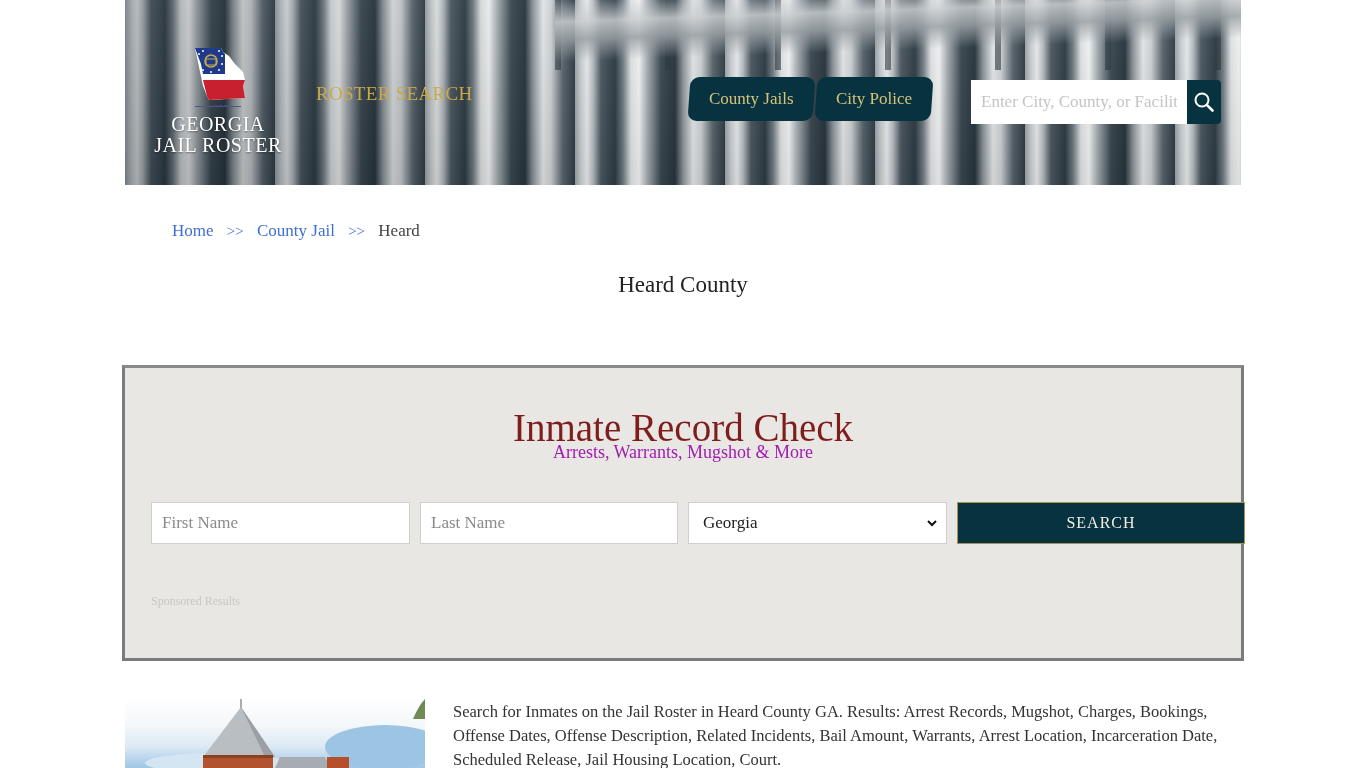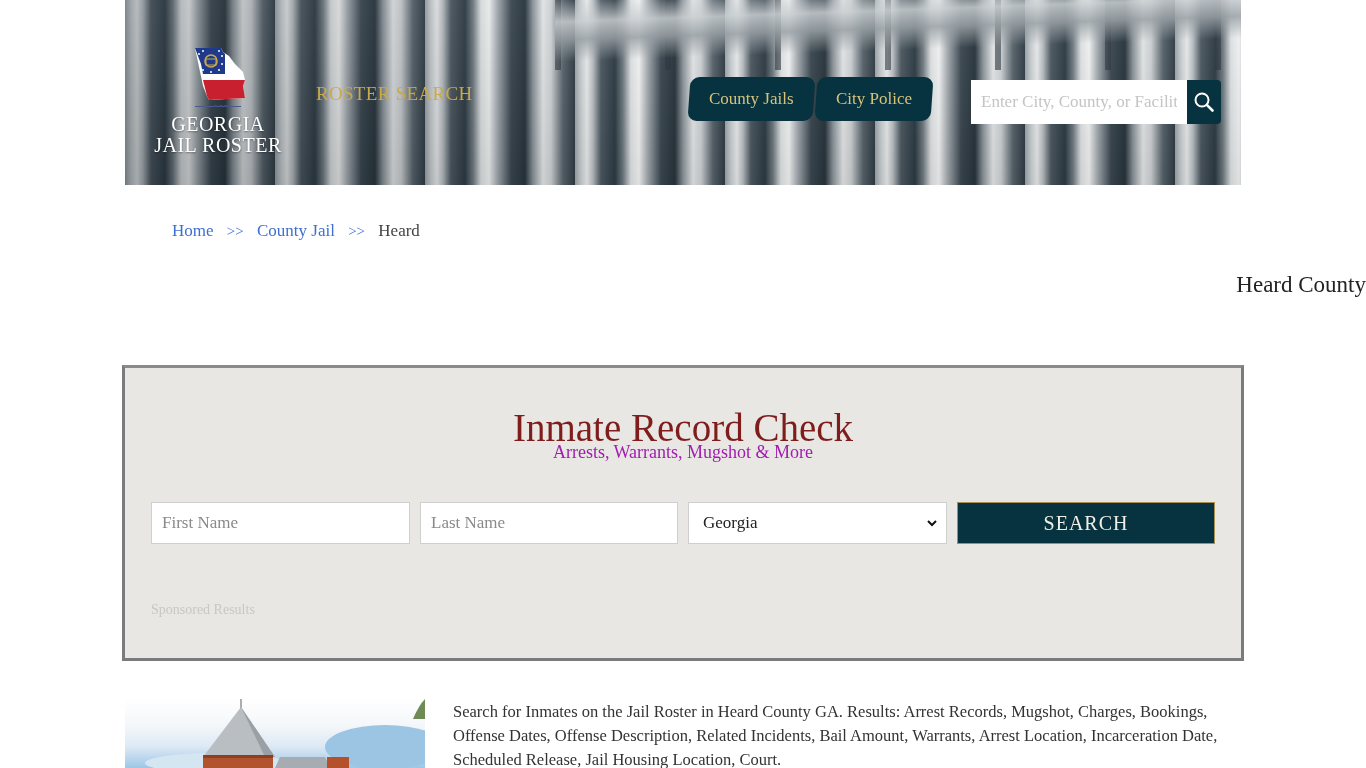--- a/index.html
+++ b/index.html
@@ -56,41 +56,41 @@
   .search-box input::placeholder { color: #c4c4c4; }
   .search-btn { width: 34px; height: 44px; background: #06333f; border-radius: 0 4px 4px 0;
     display: flex; align-items: center; justify-content: center; cursor: pointer; }
 
   
   .breadcrumb { position: absolute; left: 157px; top: 221px; font-family: "Liberation Serif", serif; font-size: 17px; margin-left: 15px; }
   .breadcrumb a { color: #3f6fd1; text-decoration: none; }
   .breadcrumb .sep { color: #3f6fd1; margin: 0 9px; font-size: 15px; }
   .breadcrumb .current { color: #444; }
 
-  .page-title { position: absolute; left: 0; width: 1366px; top: 272px; text-align: right;
+  .page-title { position: absolute; left: 0; width: 1366px; top: 272px; text-align: center;
     font-family: "Liberation Serif", serif; font-size: 23px; color: #222; font-weight: normal; }
 
   
   .panel { position: absolute; left: 122px; top: 365px; width: 1122px; height: 296px;
     background: #e8e7e3; border: 3px solid #7b7b7b; border-top-color: #8a8a8a; }
   .panel-title { position: absolute; left: 0; width: 100%; top: 37px; text-align: center;
     font-family: "Liberation Serif", serif; font-size: 39px; color: #7f1d1d; }
   .panel-sub { position: absolute; left: 0; width: 100%; top: 74px; text-align: center;
     font-family: "Liberation Serif", serif; font-size: 18px; color: #a21caf; }
   .field { position: absolute; top: 134px; height: 42px; background: #fff; border: 1px solid #cfcfcf;
     font-family: Liberation Serif, serif; font-size: 17px; padding: 0 10px; color: #333; outline: none; }
   .field::placeholder { color: #8a8a8a; }
   .f-first { left: 26px; width: 259px; }
   .f-last { left: 295px; width: 258px; }
   .f-state { left: 563px; width: 259px; display: flex; align-items: center; justify-content: space-between; padding: 0 8px 0 14px; cursor: pointer; }
   .f-state .state-val { color: #222; }
-  .btn-search { position: absolute; left: 832px; top: 134px; width: 258px; height: 42px;
+  .btn-search { position: absolute; left: 832px; top: 134px; width: 288px; height: 42px;
     background: #06333f; border: 1px solid #a89055; color: #f1efe6;
-    font-family: "Liberation Serif", serif; font-size: 20px; letter-spacing: 1px; cursor: pointer; }
-  .sponsored { position: absolute; left: 26px; top: 234px; font-family: "Liberation Serif", serif; font-size: 14px; color: #c8c7c3; }
+    font-family: "Liberation Serif", serif; font-size: 16px; letter-spacing: 1px; cursor: pointer; }
+  .sponsored { position: absolute; left: 26px; top: 226px; font-family: "Liberation Serif", serif; font-size: 12px; color: #c8c7c3; }
 
   
   .jail-photo { position: absolute; left: 125px; top: 697px; width: 300px; height: 71px; overflow: hidden;
     background: linear-gradient(180deg, #ffffff 0%, #f4f7fa 40%, #dce9f4 70%, #9ec6e6 100%); }
   .intro { position: absolute; left: 453px; top: 700px; width: 790px;
     font-family: "Liberation Serif", serif; font-size: 16.5px; line-height: 24px; color: #333; }
 </style>
 </head>
 <body>
 

